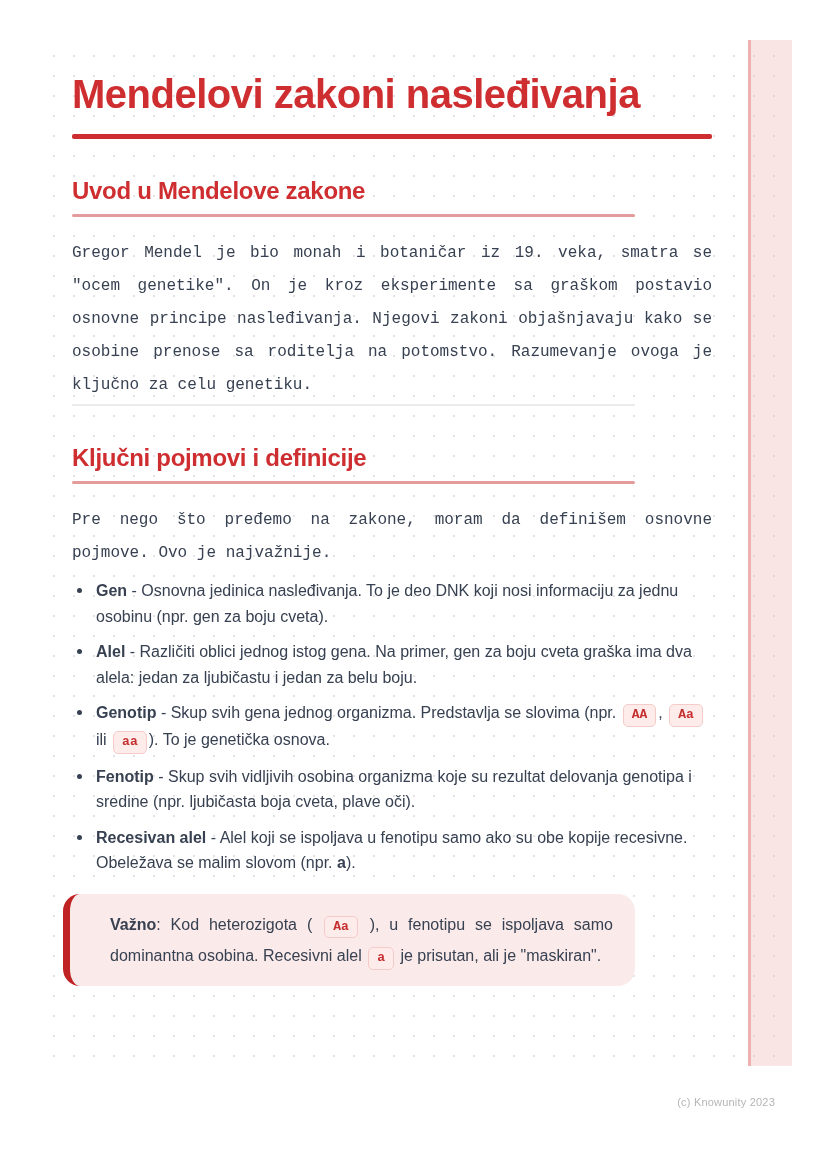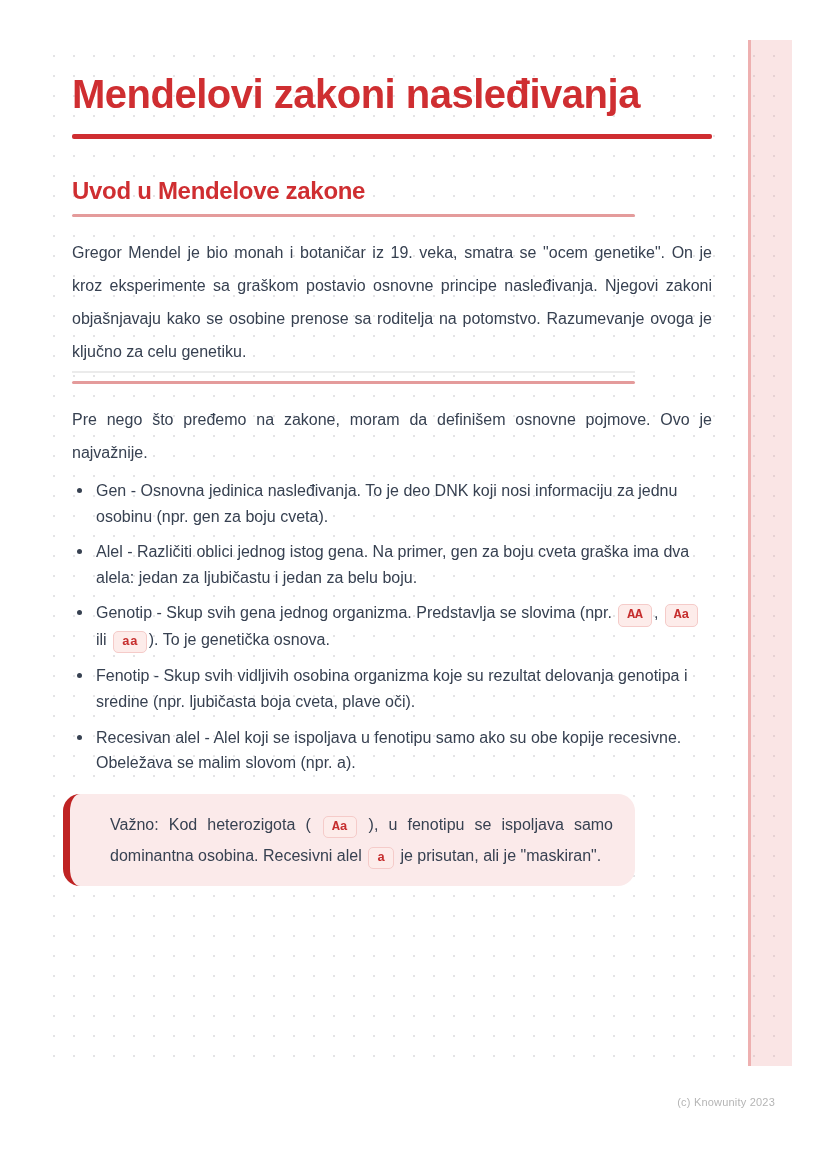--- a/index.html
+++ b/index.html
@@ -41,32 +41,33 @@
   }
   .title-rule{margin-top:16px;height:5px;width:100%;background:var(--accent);border-radius:2px;}
   h2.section-heading{
     margin-top:36px;font-size:24px;line-height:1.3;font-weight:700;
     letter-spacing:-0.3px;color:var(--accent);
   }
   .section-rule{margin-top:8px;height:3px;width:88%;background:var(--underline_soft);border-radius:2px;}
   p.body-par{
     margin-top:20px;font-size:16px;line-height:2.06;text-align:justify;
     color:var(--body_text);
+    font-family:Liberation Mono, monospace;
   }
   .divider{margin-top:2px;width:88%;border:none;border-top:2px solid var(--divider);}
   ul.defs{margin-top:8px;list-style:none;}
   ul.defs li{
     position:relative;padding-left:24px;margin-bottom:10px;
     font-size:16px;line-height:1.6;color:var(--body_text);text-align:left;
   }
   ul.defs li::before{
     content:"";position:absolute;left:5px;top:10px;width:5px;height:5px;
     border-radius:50%;background:var(--body_text);
   }
-  strong{font-weight:400;color:var(--body_text);}
+  strong{font-weight:700;color:var(--body_text);}
   .badge{
     display:inline-block;font-family:"Liberation Mono","DejaVu Sans Mono",monospace;
     font-size:13px;font-weight:700;color:var(--badge_text);
     background:var(--badge_bg);border:1px solid var(--badge_border);
     border-radius:5px;padding:1px 8px 2px;margin:0 2px;line-height:1.35;
     vertical-align:baseline;
   }
   .callout{
     margin-top:18px;margin-left:-9px;width:572px;
     background:var(--callout_bg);
@@ -95,20 +96,21 @@
 
       <section>
         <h2 class="section-heading">Uvod u Mendelove zakone</h2>
         <div class="section-rule"></div>
         <p class="body-par">Gregor Mendel je bio monah i botaničar iz 19. veka, smatra se "ocem genetike". On je kroz eksperimente sa graškom postavio osnovne principe nasleđivanja. Njegovi zakoni objašnjavaju kako se osobine prenose sa roditelja na potomstvo. Razumevanje ovoga je ključno za celu genetiku.</p>
       </section>
 
       <hr class="divider">
 
       <section>
+        <h2 class="section-heading">Ključni pojmovi i definicije</h2>
         <div class="section-rule"></div>
         <p class="body-par">Pre nego što pređemo na zakone, moram da definišem osnovne pojmove. Ovo je najvažnije.</p>
 
         <ul class="defs" id="definitions-list">
             <li><strong>Gen</strong> - Osnovna jedinica nasleđivanja. To je deo DNK koji nosi informaciju za jednu osobinu (npr. gen za boju cveta).</li>
             <li><strong>Alel</strong> - Različiti oblici jednog istog gena. Na primer, gen za boju cveta graška ima dva alela: jedan za ljubičastu i jedan za belu boju.</li>
             <li><strong>Genotip</strong> - Skup svih gena jednog organizma. Predstavlja se slovima (npr. <span class="badge">AA</span>, <span class="badge">Aa</span> ili <span class="badge">aa</span>). To je genetička osnova.</li>
             <li><strong>Fenotip</strong> - Skup svih vidljivih osobina organizma koje su rezultat delovanja genotipa i sredine (npr. ljubičasta boja cveta, plave oči).</li>
             <li><strong>Recesivan alel</strong> - Alel koji se ispoljava u fenotipu samo ako su obe kopije recesivne. Obeležava se malim slovom (npr. <strong>a</strong>).</li>
           </ul>

